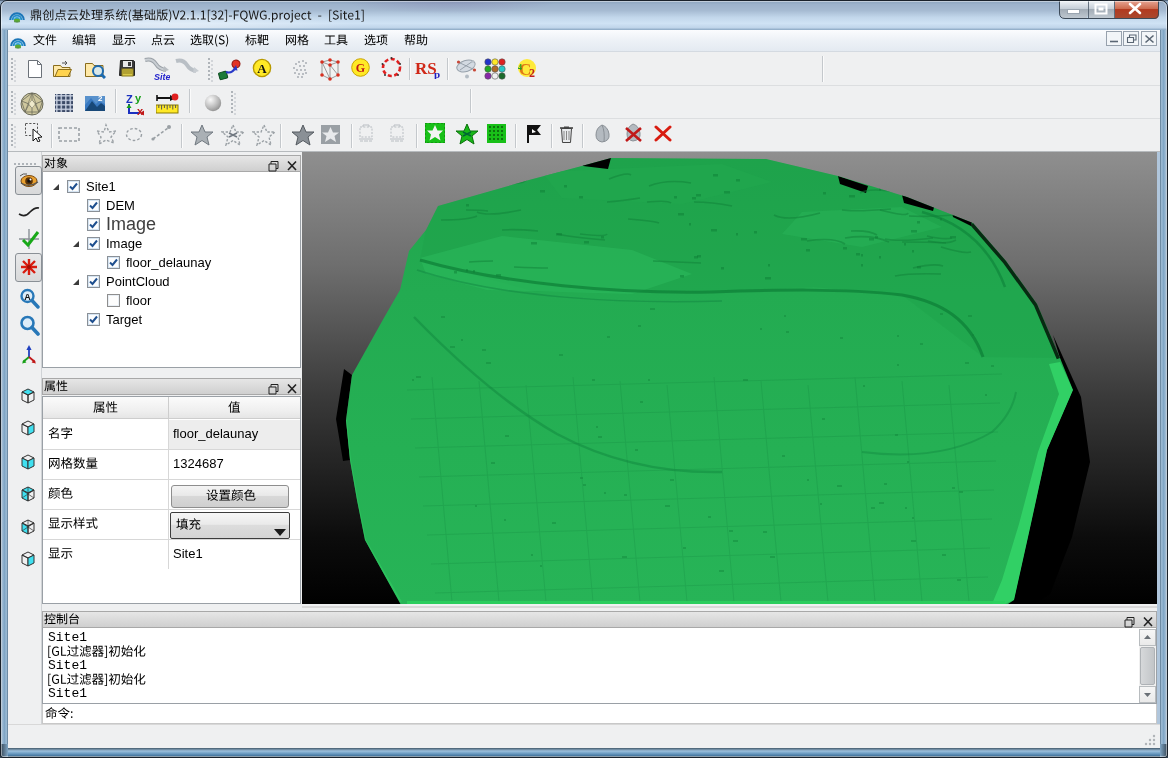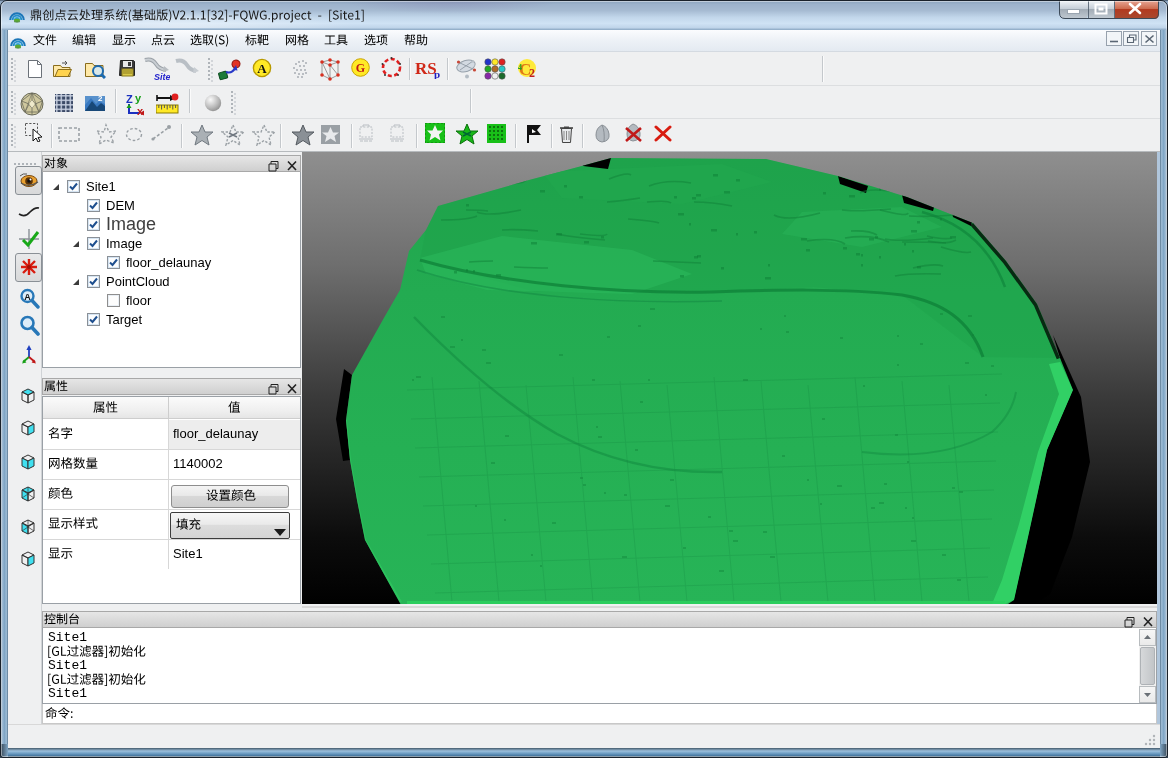--- a/index.html
+++ b/index.html
@@ -874,21 +874,21 @@
 <div class="abs" style="left:48px;top:457px">
     <svg width="50" height="13" viewBox="0 0 50 13" style="display:block;overflow:visible;">
       <g transform="translate(0,10.75) scale(0.0125,-0.0125)" fill="#000">
         <use href="#u7f51" x="0"></use>
         <use href="#u683c" x="1000"></use>
         <use href="#u6570" x="2000"></use>
         <use href="#u91cf" x="3000"></use>
       </g>
     </svg>
   </div>
-<div class="abs" style="left:173px;top:456px;font-size:13px;color:#000">1140002</div>
+<div class="abs" style="left:173px;top:456px;font-size:13px;color:#000">1324687</div>
 <div class="abs" style="left:43px;top:479px;width:257px;height:1px;background:#d7d7d7;"></div>
 <div class="abs" style="left:48px;top:487px">
     <svg width="25" height="13" viewBox="0 0 25 13" style="display:block;overflow:visible;">
       <g transform="translate(0,10.75) scale(0.0125,-0.0125)" fill="#000">
         <use href="#u989c" x="0"></use>
         <use href="#u8272" x="1000"></use>
       </g>
     </svg>
   </div>
 <div class="abs" style="left:43px;top:509px;width:257px;height:1px;background:#d7d7d7;"></div>

